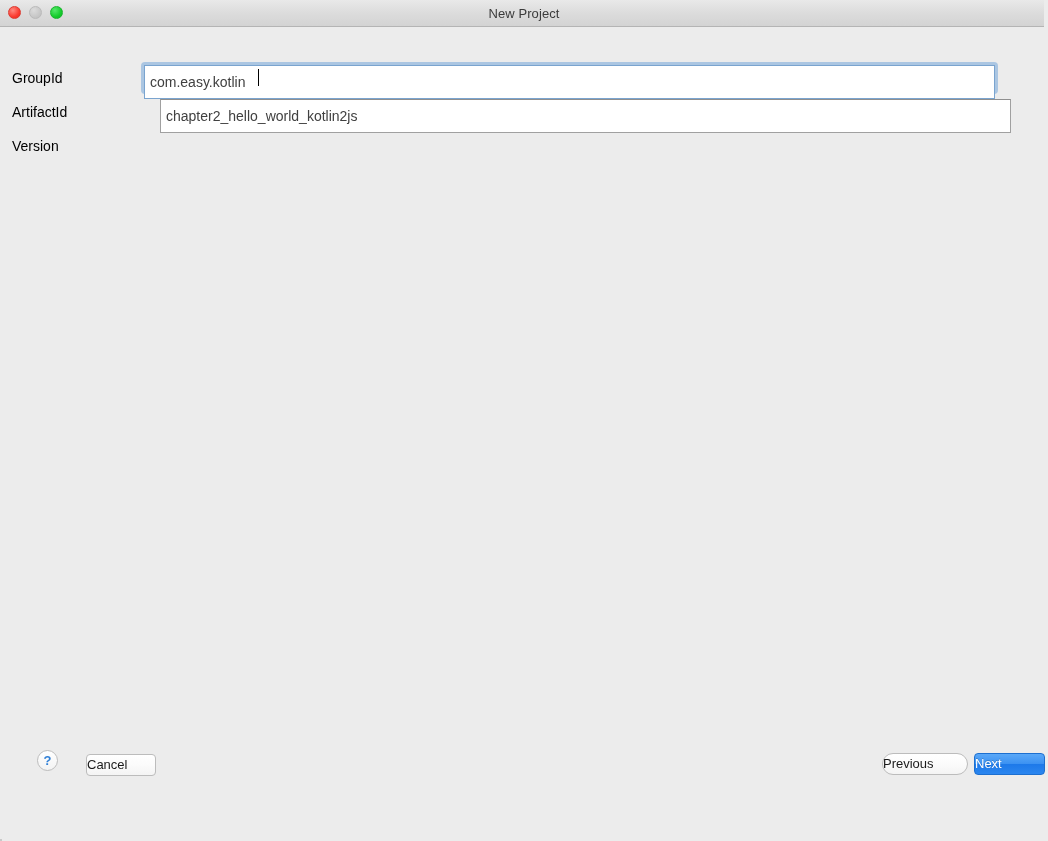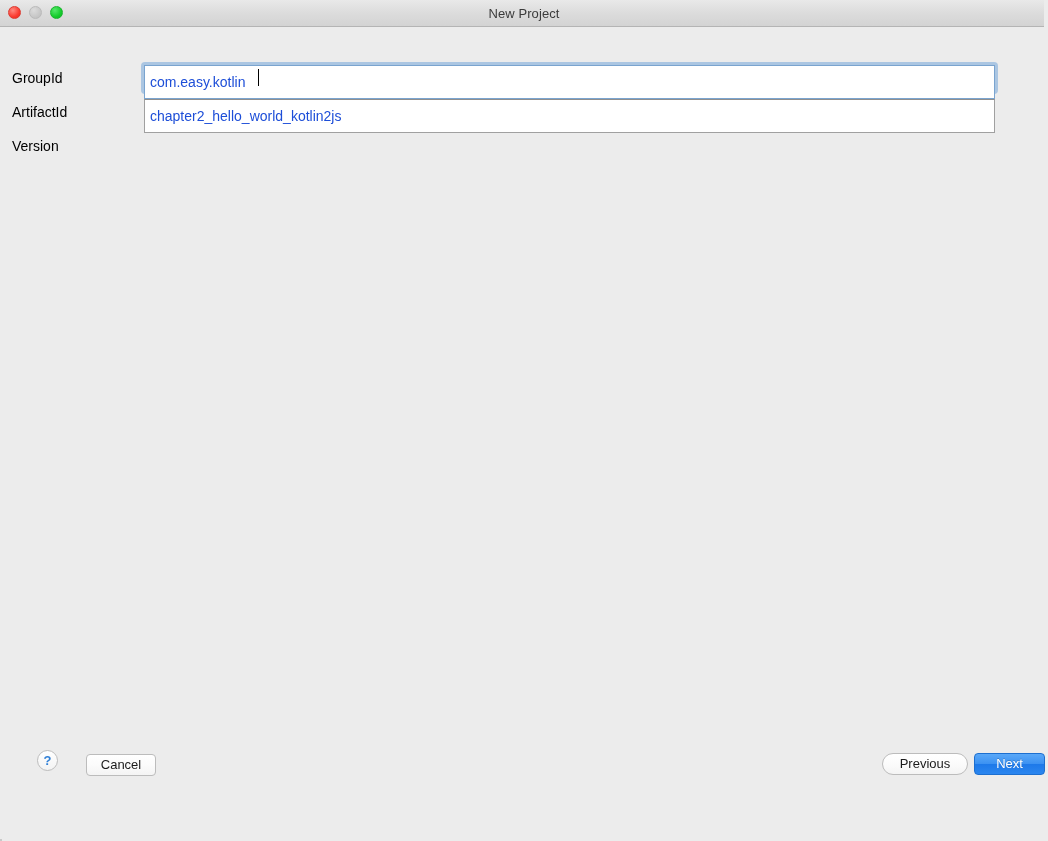--- a/index.html
+++ b/index.html
@@ -111,38 +111,38 @@
     left: 12px;
     top: 0;
     width: 120px;
     height: 26px;
     line-height: 26px;
     font-size: 14px;
     color: #000000;
   }
   .field-wrap {
     position: absolute;
-    left: 144px;
+    left: 160px;
     top: 0;
     width: 851px;
     height: 16px;
     box-sizing: border-box;
   }
   .text-field {
     position: absolute;
     left: 0; top: 0;
     width: 100%;
     height: 26px;
     box-sizing: border-box;
     background: #ffffff;
     border: 1px solid #a0a0a0;
     border-top-color: #8f8f8f;
     font-family: "Liberation Sans", sans-serif;
     font-size: 14px;
-    color: #1d4ed8;
+    color: #404040;
     padding: 16px 5px;
     outline: none;
     border-radius: 0;
   }
   .field-wrap.focused {
     padding: 3px;
     left: 141px;
     top: -3px;
     width: 857px;
     height: 32px;
@@ -177,21 +177,20 @@
     font-weight: bold;
     line-height: 19px;
     text-align: center;
     cursor: default;
   }
   .btn {
     position: absolute;
     box-sizing: border-box;
     height: 22px;
     line-height: 20px;
-    text-align: center;
     font-size: 13px;
     border-radius: 4px;
     cursor: default;
     font-family: "Liberation Sans", sans-serif;
   }
   .btn.plain {
     background: linear-gradient(to bottom, #ffffff 0%, #fbfbfb 50%, #f4f4f4 100%);
     border: 1px solid #bcbcbc;
     color: #1a1a1a;
   }

